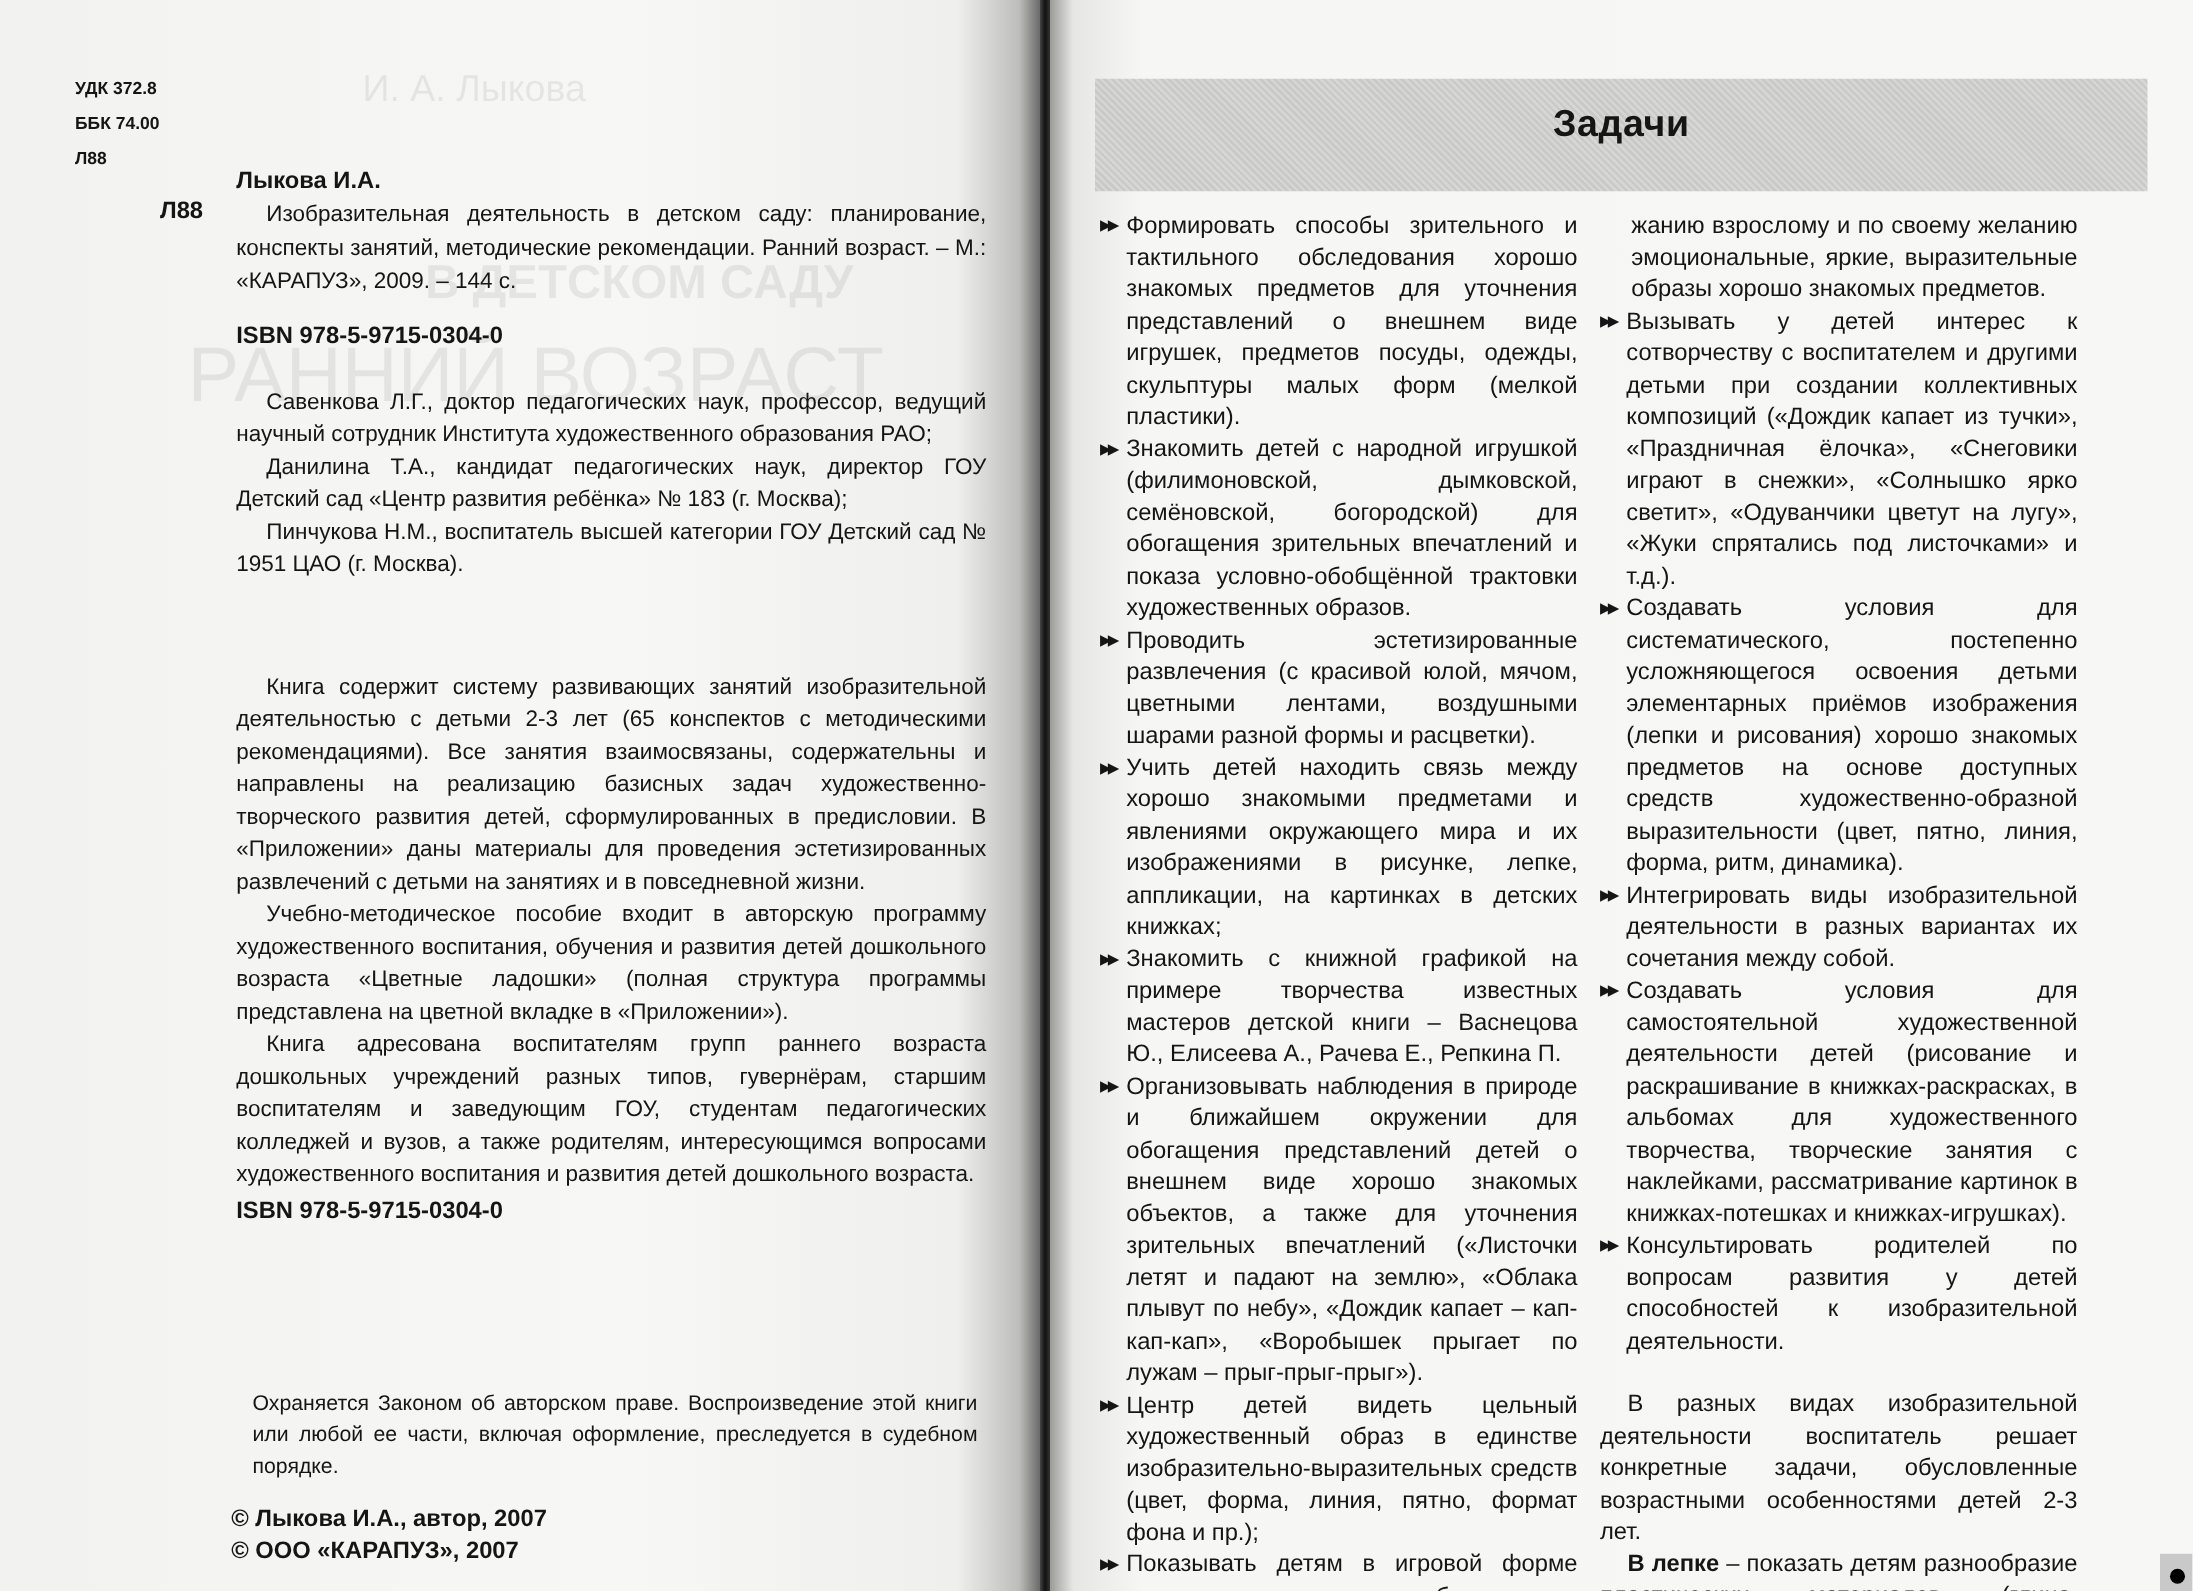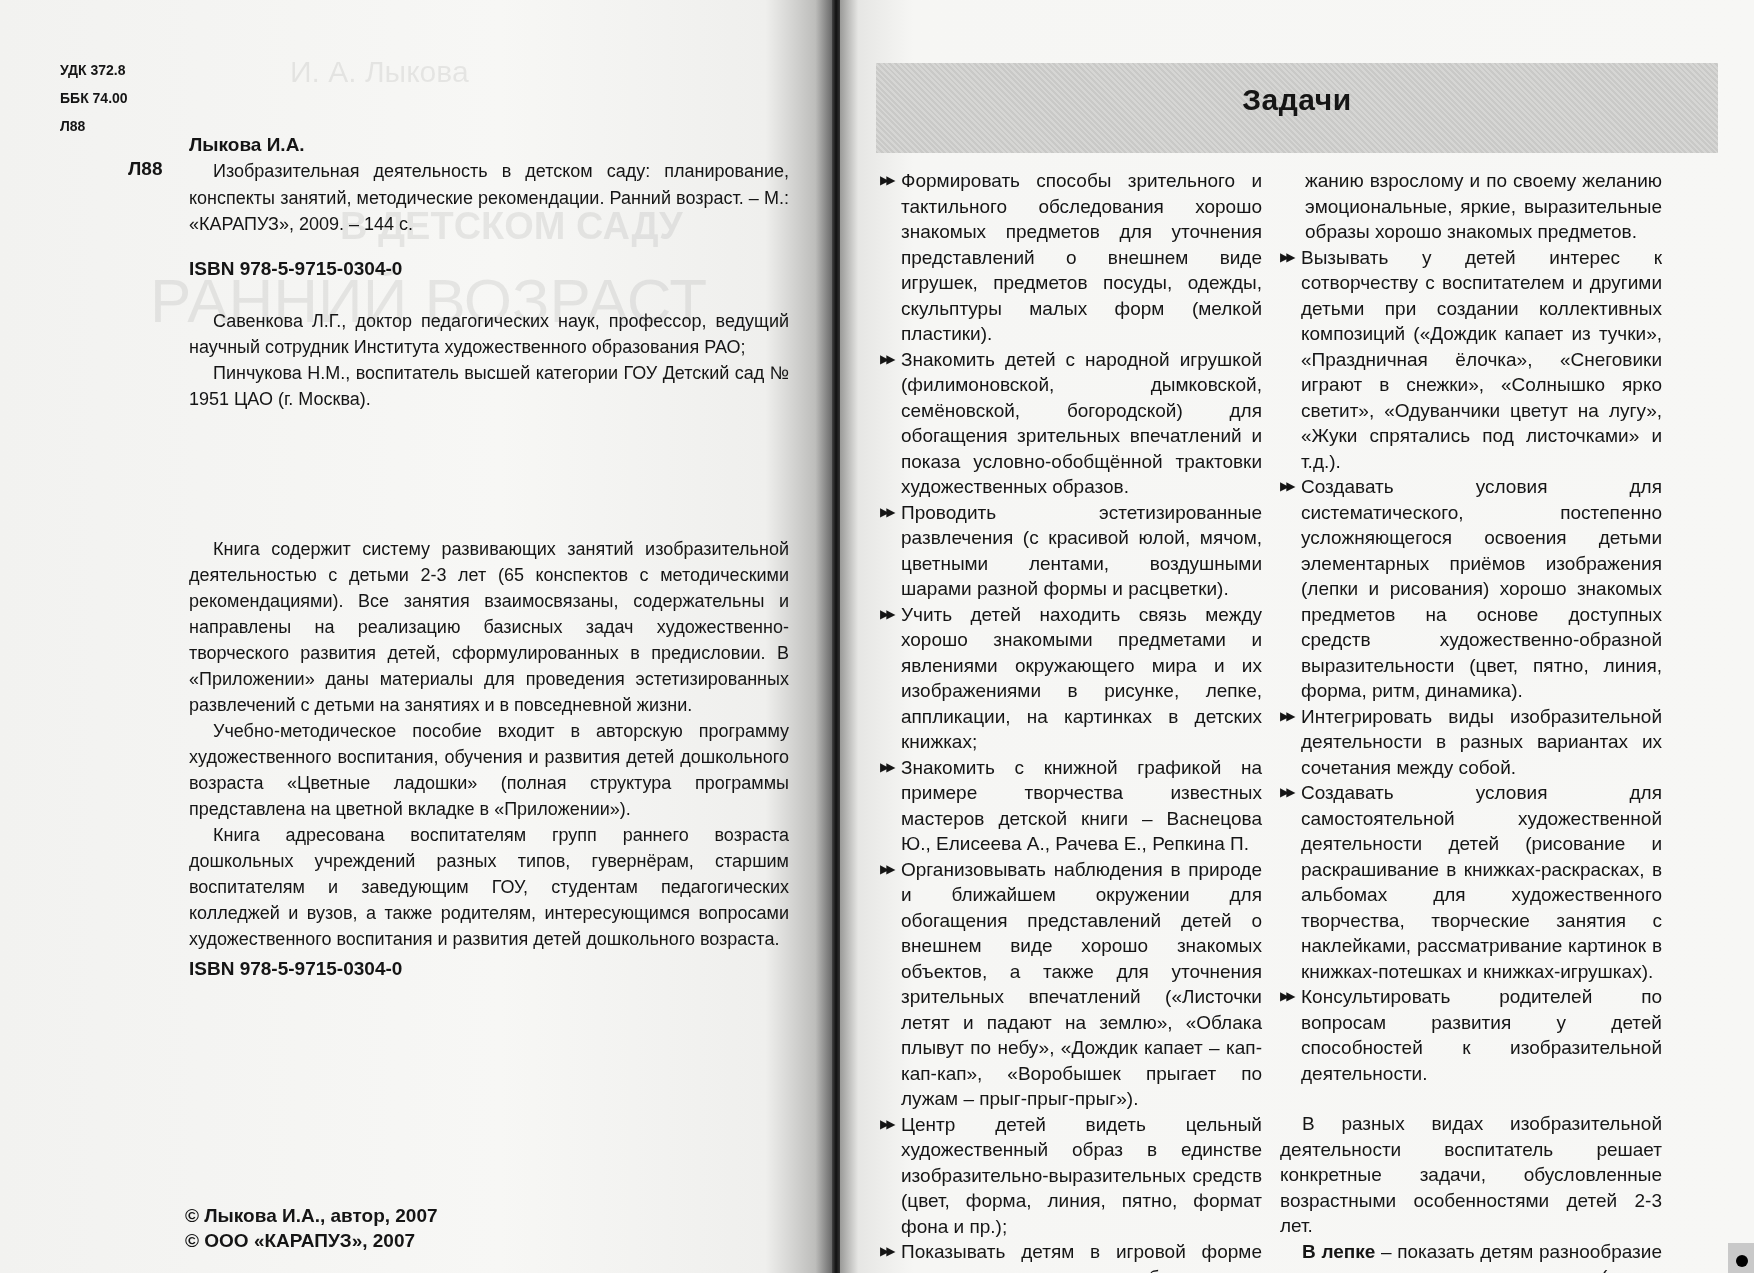--- a/index.html
+++ b/index.html
@@ -73,31 +73,33 @@
     </div>
 
     <div class="author-line">Лыкова И.А.</div>
     <div class="l88-mark">Л88</div>
     <div class="bib">Изобразительная деятельность в детском саду: планирование, конспекты занятий, методические рекомендации. Ранний возраст. – М.: «КАРАПУЗ», 2009. – 144 с.</div>
 
     <div class="isbn" style="top:258px;">ISBN 978-5-9715-0304-0</div>
 
     <div class="reviewers">
       <p>Савенкова Л.Г., доктор педагогических наук, профессор, ведущий научный сотрудник Института художественного образования РАО;</p>
+      <p>Данилина Т.А., кандидат педагогических наук, директор ГОУ Детский сад «Центр развития ребёнка» № 183 (г. Москва);</p>
       <p>Пинчукова Н.М., воспитатель высшей категории ГОУ Детский сад № 1951 ЦАО (г. Москва).</p>
     </div>
 
     <div class="annotation">
       <p>Книга содержит систему развивающих занятий изобразительной деятельностью с детьми 2-3 лет (65 конспектов с методическими рекомендациями). Все занятия взаимосвязаны, содержательны и направлены на реализацию базисных задач художественно-творческого развития детей, сформулированных в предисловии. В «Приложении» даны материалы для проведения эстетизированных развлечений с детьми на занятиях и в повседневной жизни.</p>
       <p>Учебно-методическое пособие входит в авторскую программу художественного воспитания, обучения и развития детей дошкольного возраста «Цветные ладошки» (полная структура программы представлена на цветной вкладке в «Приложении»).</p>
       <p>Книга адресована воспитателям групп раннего возраста дошкольных учреждений разных типов, гувернёрам, старшим воспитателям и заведующим ГОУ, студентам педагогических колледжей и вузов, а также родителям, интересующимся вопросами художественного воспитания и развития детей дошкольного возраста.</p>
     </div>
 
     <div class="isbn" style="top:958px;">ISBN 978-5-9715-0304-0</div>
 
+    <div class="copyright-notice">Охраняется Законом об авторском праве. Воспроизведение этой книги или любой ее части, включая оформление, преследуется в судебном порядке.</div>
 
     <div class="copyrights">
       <div>© Лыкова И.А., автор, 2007</div>
       <div>© ООО «КАРАПУЗ», 2007</div>
     </div>
   </div>
 
   <div class="spine"></div>
 
   <div class="page-right">

